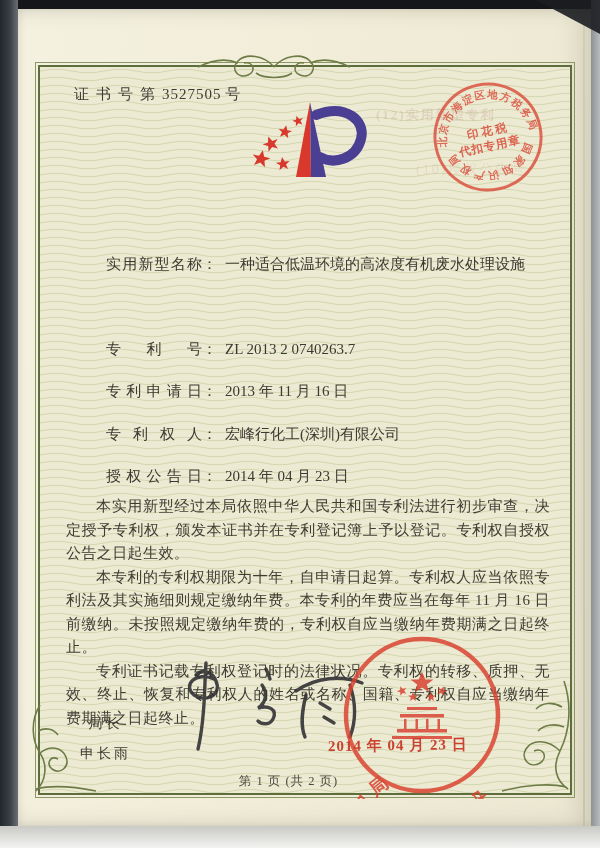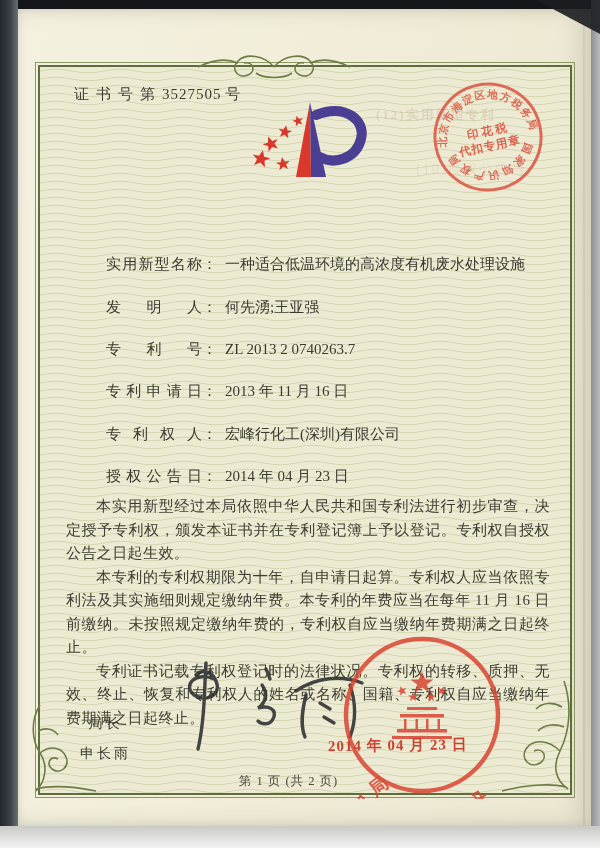--- a/index.html
+++ b/index.html
@@ -91,23 +91,20 @@
         <path d="M0,-10 L2.9,-3.1 10,-3.1 4.2,1.2 6.2,8.1 0,4 -6.2,8.1 -4.2,1.2 -10,-3.1 -2.9,-3.1 Z" transform="translate(47,33) scale(0.68) rotate(10)"></path>
         <path d="M0,-10 L2.9,-3.1 10,-3.1 4.2,1.2 6.2,8.1 0,4 -6.2,8.1 -4.2,1.2 -10,-3.1 -2.9,-3.1 Z" transform="translate(33,45) scale(0.8) rotate(-20)"></path>
         <path d="M0,-10 L2.9,-3.1 10,-3.1 4.2,1.2 6.2,8.1 0,4 -6.2,8.1 -4.2,1.2 -10,-3.1 -2.9,-3.1 Z" transform="translate(23,60) scale(0.9) rotate(12)"></path>
         <path d="M0,-10 L2.9,-3.1 10,-3.1 4.2,1.2 6.2,8.1 0,4 -6.2,8.1 -4.2,1.2 -10,-3.1 -2.9,-3.1 Z" transform="translate(45,65) scale(0.7) rotate(-8)"></path>
       </g>
     </svg>
 
 
     <div class="field" style="top:246px">
       <span class="flabel">实用新型名称</span><span class="fcolon">：</span><span>一种适合低温环境的高浓度有机废水处理设施</span>
-    </div>
-    <div class="field" style="top:289px">
-      <span class="flabel">发明人</span><span class="fcolon">：</span><span>何先湧;王亚强</span>
     </div>
     <div class="field" style="top:331px">
       <span class="flabel">专利号</span><span class="fcolon">：</span><span>ZL 2013 2 0740263.7</span>
     </div>
     <div class="field" style="top:373px">
       <span class="flabel">专利申请日</span><span class="fcolon">：</span><span>2013 年 11 月 16 日</span>
     </div>
     <div class="field" style="top:416px">
       <span class="flabel">专利权人</span><span class="fcolon">：</span><span>宏峰行化工(深圳)有限公司</span>
     </div>

